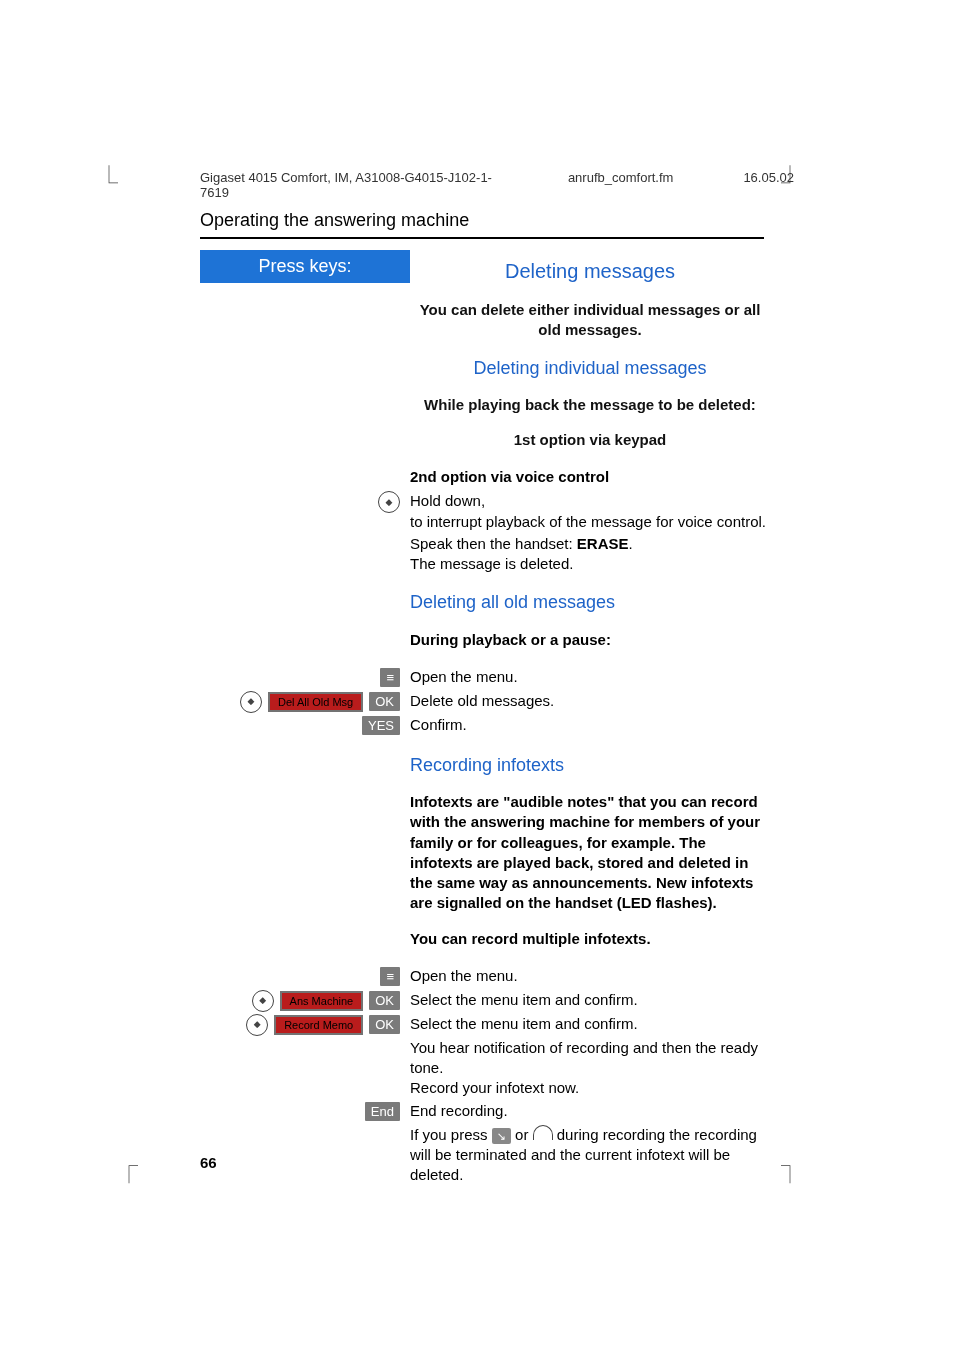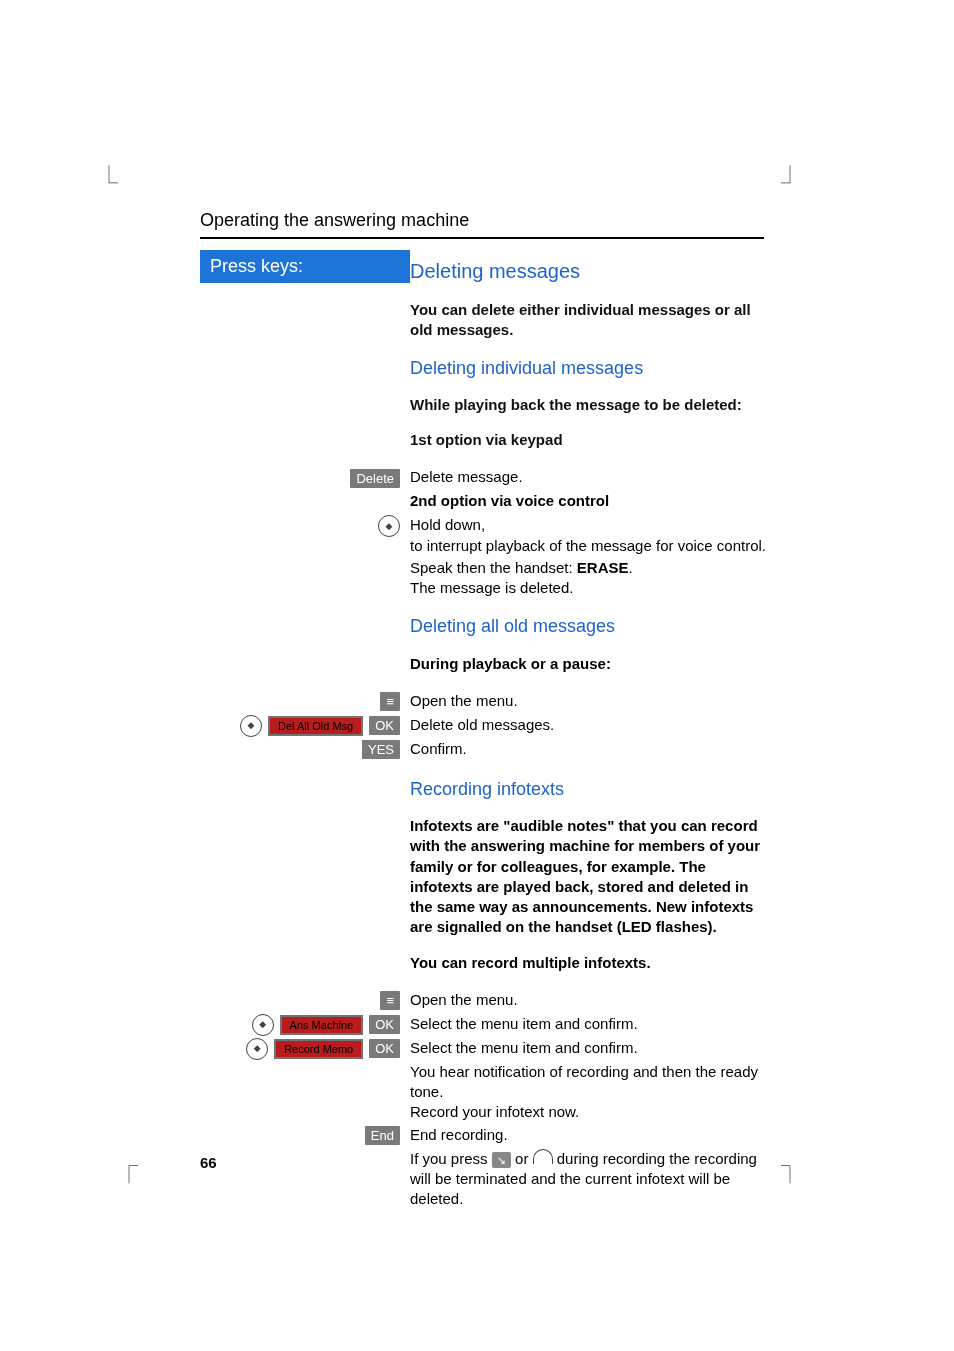--- a/index.html
+++ b/index.html
@@ -39,21 +39,21 @@
     font-size: 18px;
     border-bottom: 2px solid #000;
     padding-bottom: 6px;
   }
   .content {
     position: absolute;
     top: 250px;
     left: 200px;
     width: 570px;
   }
-  .two-col { display: flex; }
+  .two-col { display: flex; text-align: center; }
   .left-col {
     width: 210px;
     flex: 0 0 210px;
   }
   .right-col {
     flex: 1;
     font-size: 15px;
     line-height: 1.35;
     color: #111;
   }
@@ -142,45 +142,44 @@
 </head>
 <body>
 
 <div class="page">
 
   <div class="crop-mark crop-tl">⎿</div>
   <div class="crop-mark crop-tr">⏌</div>
   <div class="crop-mark crop-bl">⎾</div>
   <div class="crop-mark crop-br">⏋</div>
 
+  <div class="header-meta">
+    <span>Gigaset 4015 Comfort, IM, A31008-G4015-J102-1-7619</span>
+    <span>anrufb_comfort.fm</span>
+    <span>16.05.02</span>
+  </div>
 
   <div class="section-title">Operating the answering machine</div>
 
   <div class="content">
 
     <div class="two-col">
       <div class="left-col">
         <div class="press-keys">Press keys:</div>
       </div>
       <div class="right-col">
         <div class="h1-blue">Deleting messages</div>
         <div class="para">You can delete either individual messages or all old messages.</div>
 
         <div class="h2-blue">Deleting individual messages</div>
         <div class="para">While playing back the message to be deleted:</div>
         <div class="para bold">1st option via keypad</div>
       </div>
     </div>
 
-    <div class="step-row">
-      <div class="step-left">
-        <span class="key-badge">Delete</span>
-      </div>
-      <div class="step-right">Delete message.</div>
-    </div>
 
     <div class="step-row">
       <div class="step-left"></div>
       <div class="step-right bold">2nd option via voice control</div>
     </div>
 
     <div class="step-row">
       <div class="step-left">
         <span class="nav-icon">◆</span>
       </div>

